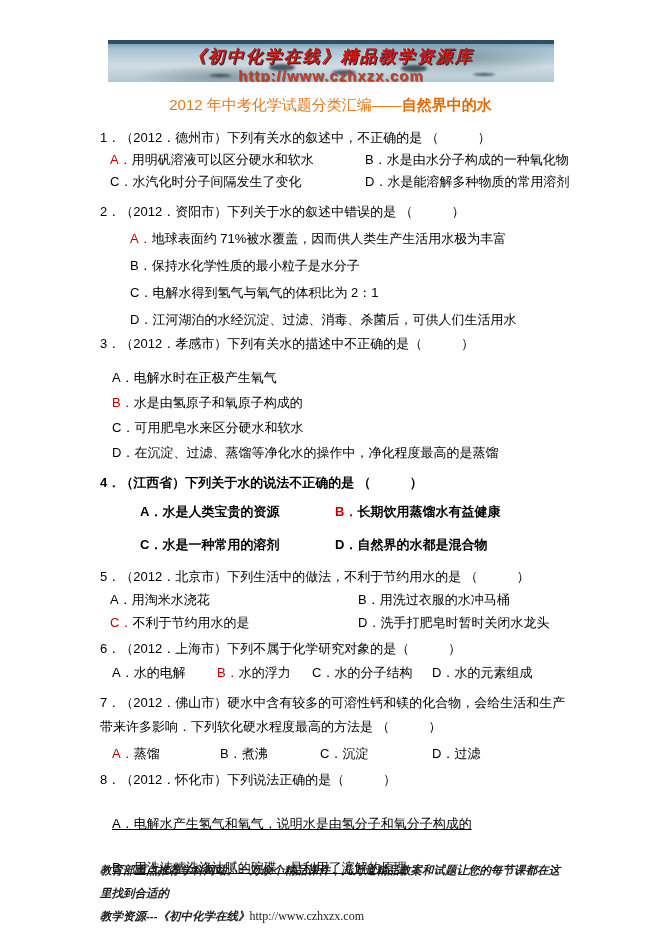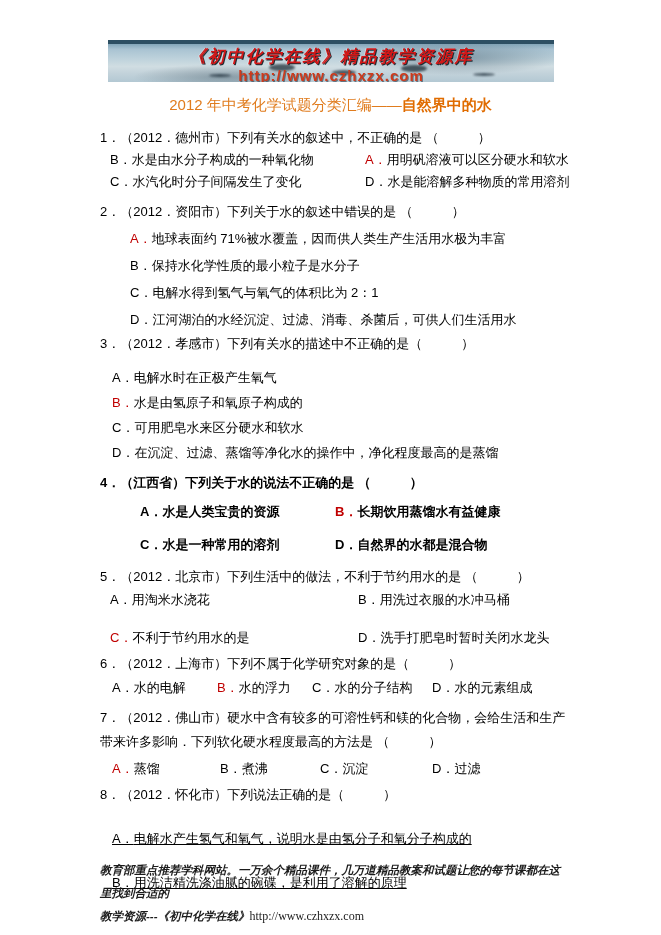--- a/index.html
+++ b/index.html
@@ -49,21 +49,21 @@
   .q7 .stem{line-height:24px;}
   .q4{font-weight:bold;}
   .opt-label.red{color:#c00000;}
   
   .q1 .opts{display:grid;grid-template-columns:255px 1fr;row-gap:4px;margin-top:4px;padding-left:10px;}
   .q2 .opts{padding-left:30px;}
   .q2 .opts .opt{display:block;margin-top:9px;}
   .q3 .opts{padding-left:12px;margin-top:16px;}
   .q3 .opts .opt{display:block;margin-top:7px;}
   .q4 .opts{display:grid;grid-template-columns:195px 1fr;row-gap:15px;margin-top:11px;padding-left:40px;}
-  .q5 .opts{display:grid;grid-template-columns:248px 1fr;row-gap:20px;margin-top:5px;padding-left:10px;}
+  .q5 .opts{display:grid;grid-template-columns:248px 1fr;row-gap:5px;margin-top:5px;padding-left:10px;}
   .q6 .opts,.q7 .opts{display:flex;margin-top:6px;padding-left:12px;}
   .q6 .opts .opt:nth-child(1){width:105px;}
   .q6 .opts .opt:nth-child(2){width:95px;}
   .q6 .opts .opt:nth-child(3){width:120px;}
   .q7 .opts .opt:nth-child(1){width:108px;}
   .q7 .opts .opt:nth-child(2){width:100px;}
   .q7 .opts .opt:nth-child(3){width:112px;}
   .q8 .opts{padding-left:12px;}
   .q8 .opts .opt{display:block;margin-top:26px;text-decoration:underline;}
   
@@ -84,22 +84,22 @@
     <div class="banner-title">《初中化学在线》精品教学资源库</div>
     <div class="banner-url">http://www.czhxzx.com</div>
   </div>
 
   <div class="main-title"><span class="t-prefix">2012 年中考化学试题分类汇编——</span><span class="t-emph">自然界中的水</span></div>
 
   <div class="content">
     <div class="q q1">
       <div class="stem">1．（2012．德州市）下列有关水的叙述中，不正确的是 （　　　）</div>
       <div class="opts">
+          <span class="opt"><span class="opt-label red">A．</span><span class="opt-text">用明矾溶液可以区分硬水和软水</span></span>
           <span class="opt"><span class="opt-label">B．</span><span class="opt-text">水是由水分子构成的一种氧化物</span></span>
-          <span class="opt"><span class="opt-label red">A．</span><span class="opt-text">用明矾溶液可以区分硬水和软水</span></span>
           <span class="opt"><span class="opt-label">C．</span><span class="opt-text">水汽化时分子间隔发生了变化</span></span>
           <span class="opt"><span class="opt-label">D．</span><span class="opt-text">水是能溶解多种物质的常用溶剂</span></span>
         </div>
     </div>
     <div class="q q2">
       <div class="stem">2．（2012．资阳市）下列关于水的叙述中错误的是 （　　　）</div>
       <div class="opts">
           <span class="opt"><span class="opt-label red">A．</span><span class="opt-text">地球表面约 71%被水覆盖，因而供人类生产生活用水极为丰富</span></span>
           <span class="opt"><span class="opt-label">B．</span><span class="opt-text">保持水化学性质的最小粒子是水分子</span></span>
           <span class="opt"><span class="opt-label">C．</span><span class="opt-text">电解水得到氢气与氧气的体积比为 2：1</span></span>

